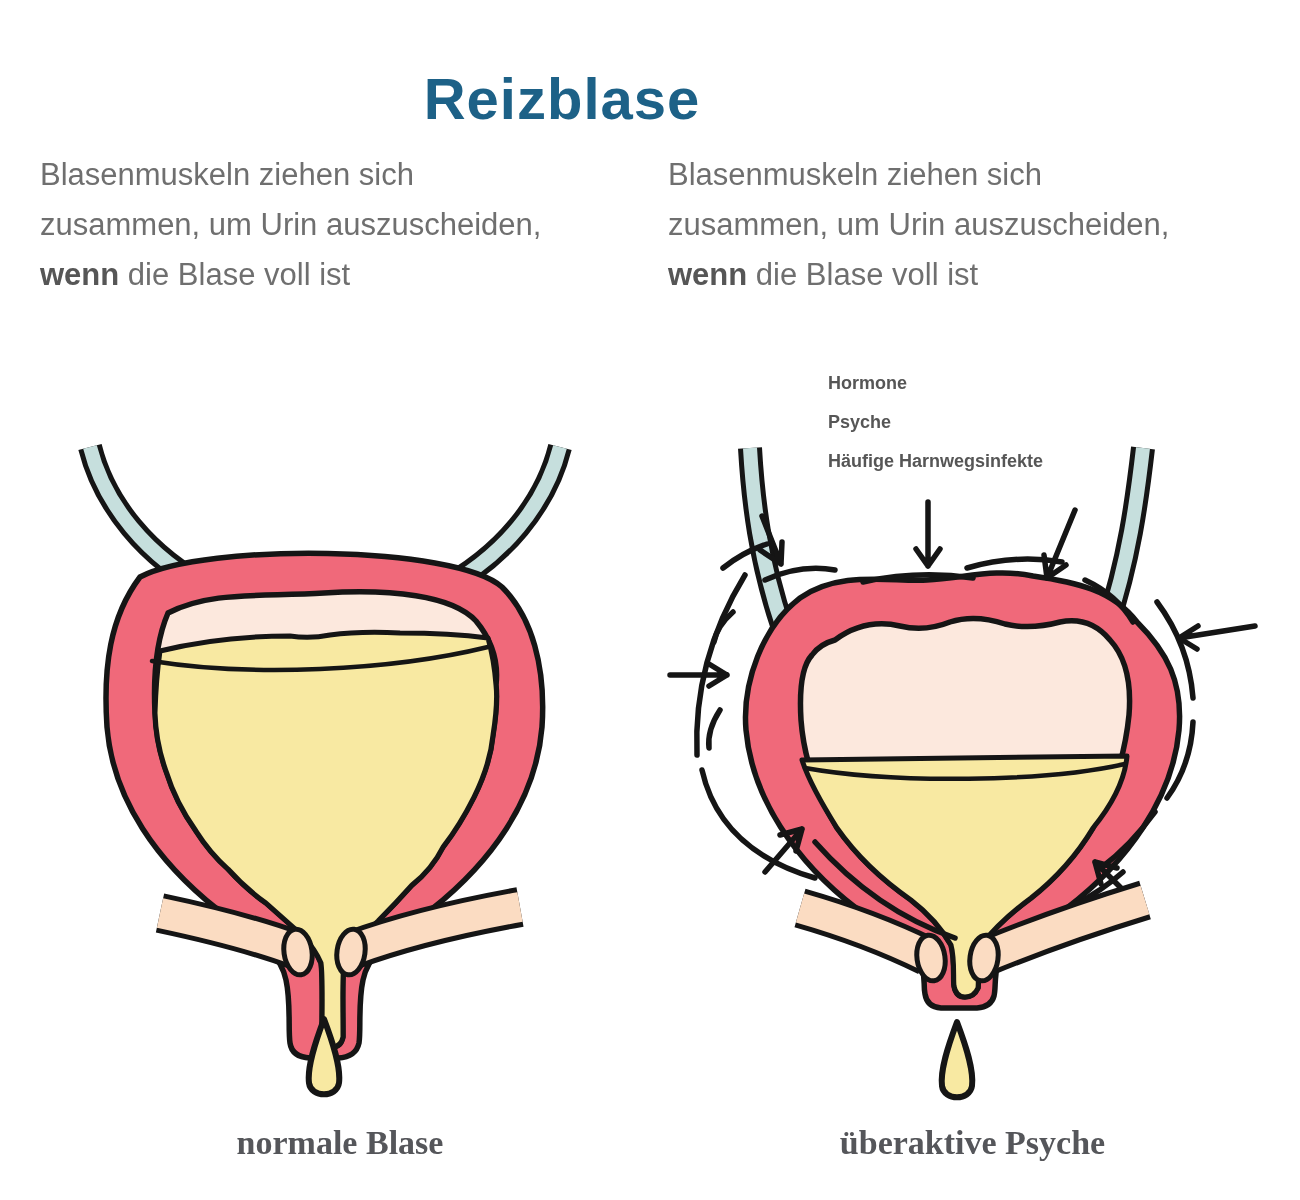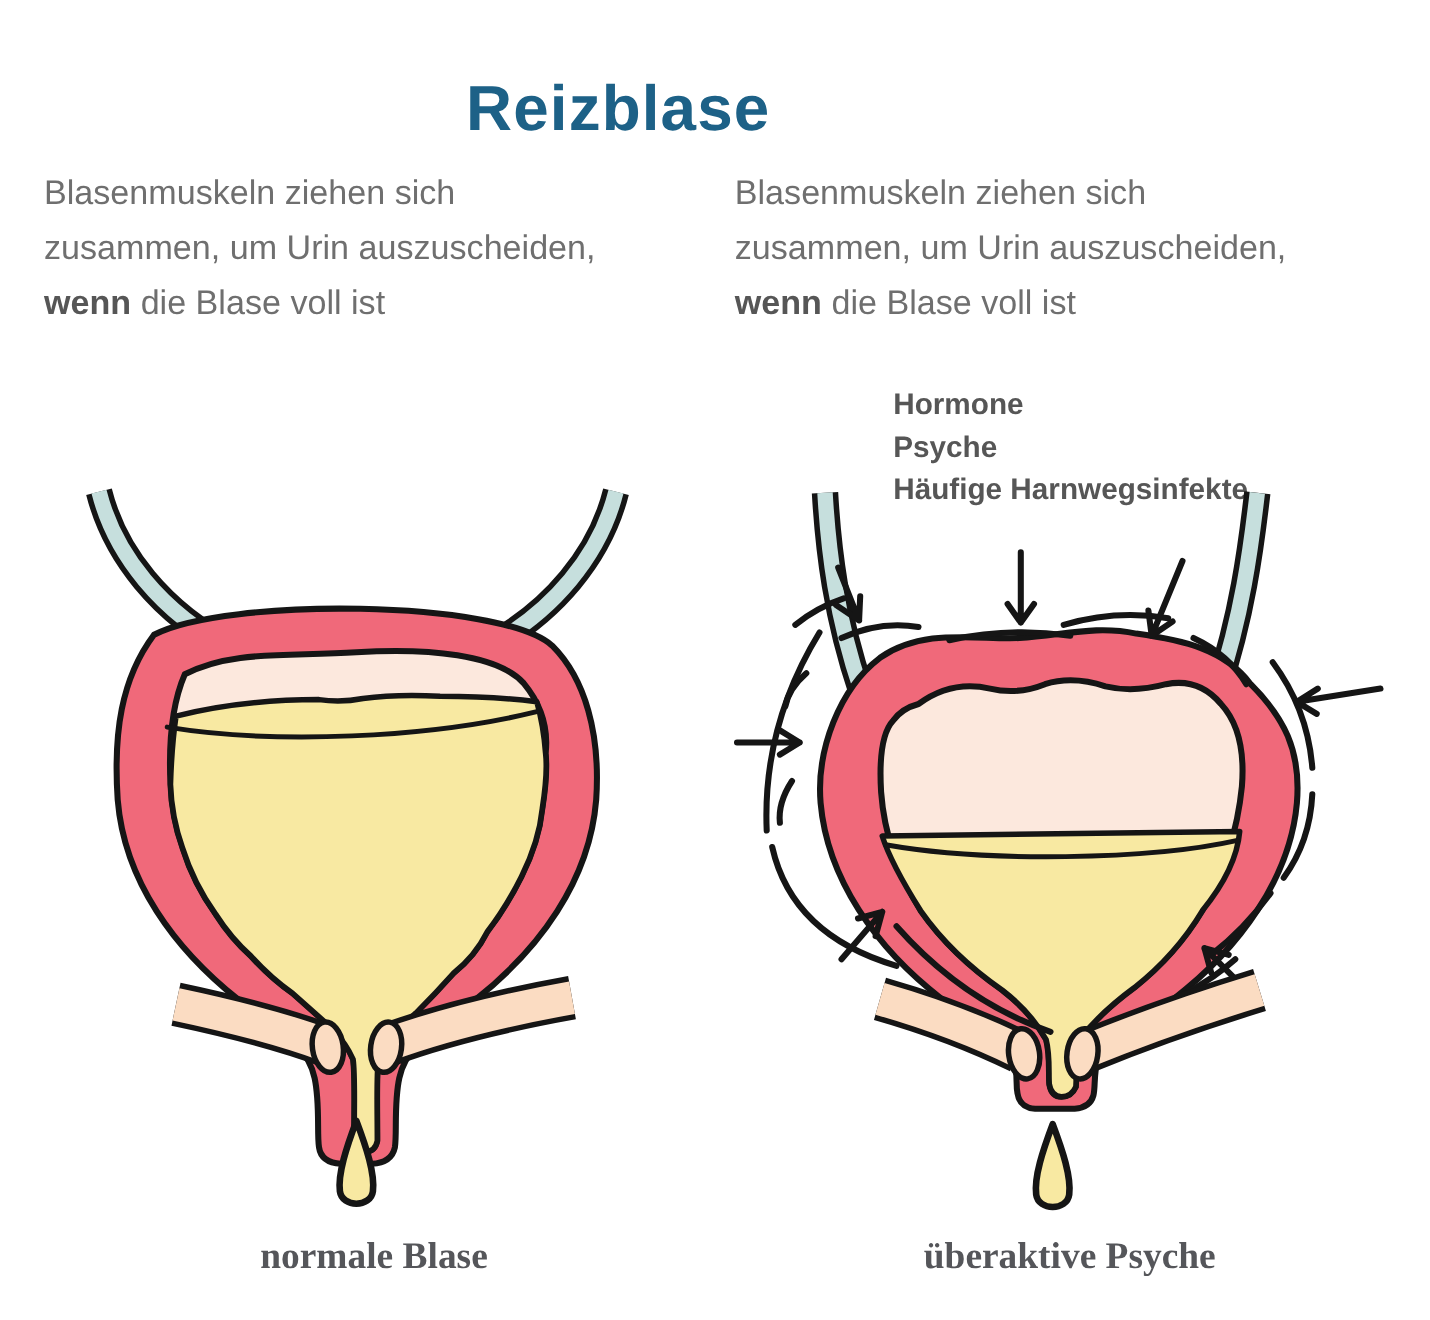--- a/index.html
+++ b/index.html
@@ -18,22 +18,22 @@
     font-size:58px;font-weight:800;color:var(--title);letter-spacing:1px;
   }
   .intro{
     position:absolute;top:150px;font-size:31px;color:var(--body-text);
     line-height:50px;white-space:nowrap;
   }
   .intro.left{left:40px;}
   .intro.right{left:668px;}
   .intro strong{color:var(--emphasis-text);font-weight:700;}
   .triggers{
-    position:absolute;left:812px;top:348px;margin:0;padding:0;list-style:none;
-    font-size:27px;font-weight:700;color:var(--emphasis-text);line-height:39px;
+    position:absolute;left:812px;top:348px;margin:16px;padding:0;list-style:none;
+    font-size:18px;font-weight:700;color:var(--emphasis-text);line-height:39px;
     white-space:nowrap;
   }
   .caption{
     position:absolute;top:1124px;font-size:34px;font-weight:700;
     color:var(--caption-text);text-align:center;font-family:Liberation Serif, serif;
   }
   .caption.left{left:60px;width:560px;}
   .caption.right{left:665px;width:615px;}
   svg{position:absolute;overflow:visible;}
   #bladder-left{left:60px;top:445px;}

